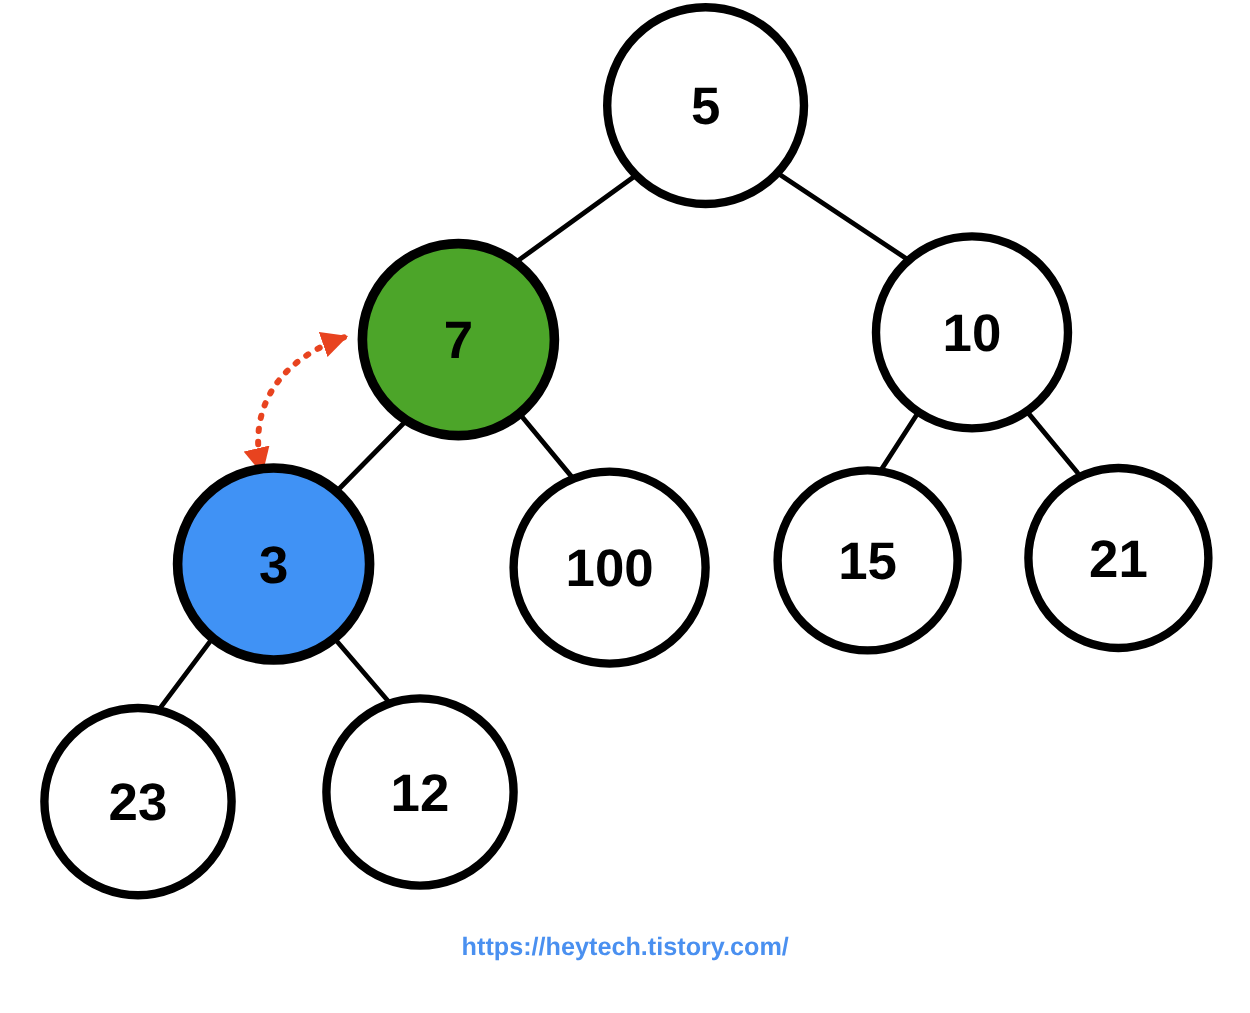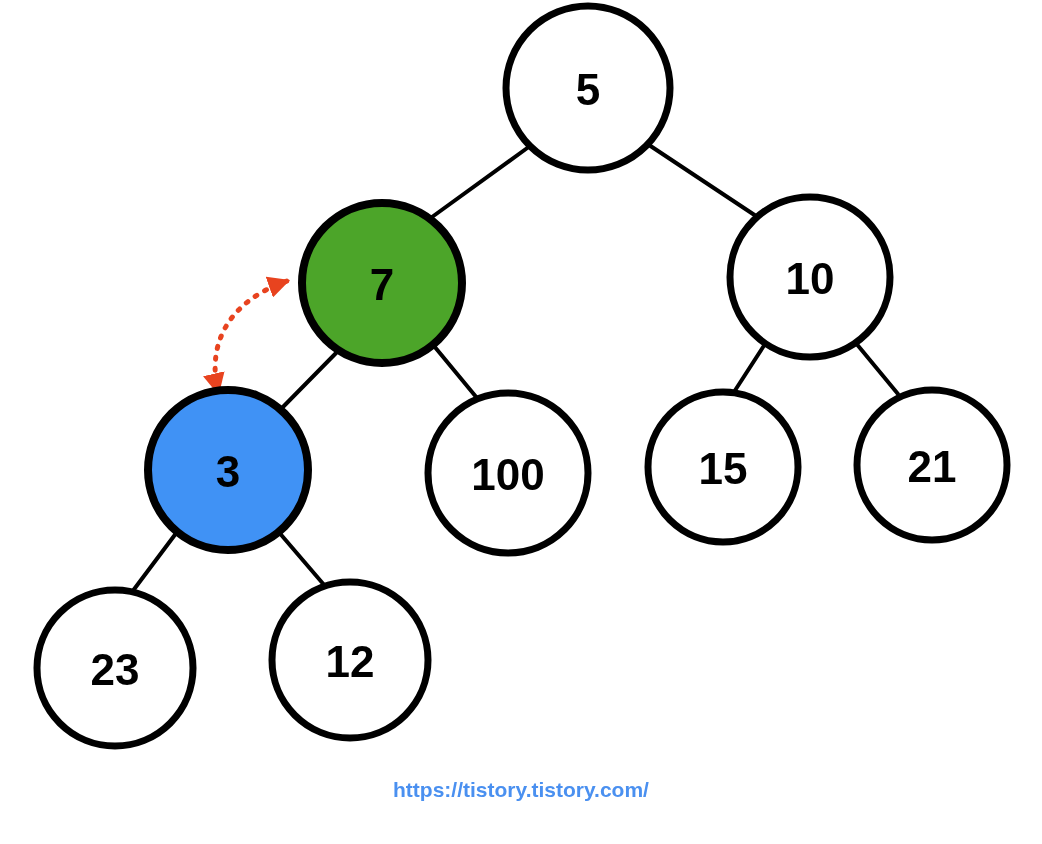--- a/index.html
+++ b/index.html
@@ -114,14 +114,14 @@
           <circle cx="115" cy="668" r="78" fill="#ffffff" stroke="#000000" stroke-width="7" class="node-circle"></circle>
           <text x="115" y="669" font-size="44" font-family="&quot;Liberation Sans&quot;, sans-serif" font-weight="bold" class="node-label">23</text>
         </g>
         <g>
           <circle cx="350" cy="660" r="78" fill="#ffffff" stroke="#000000" stroke-width="7" class="node-circle"></circle>
           <text x="350" y="661" font-size="44" font-family="&quot;Liberation Sans&quot;, sans-serif" font-weight="bold" class="node-label">12</text>
         </g>
       </g>
   </svg>
 
-  <div id="caption">https://tistory.tistory.com/</div>
+  <div id="caption">https://heytech.tistory.com/</div>
 </div>
 
 </body></html>

